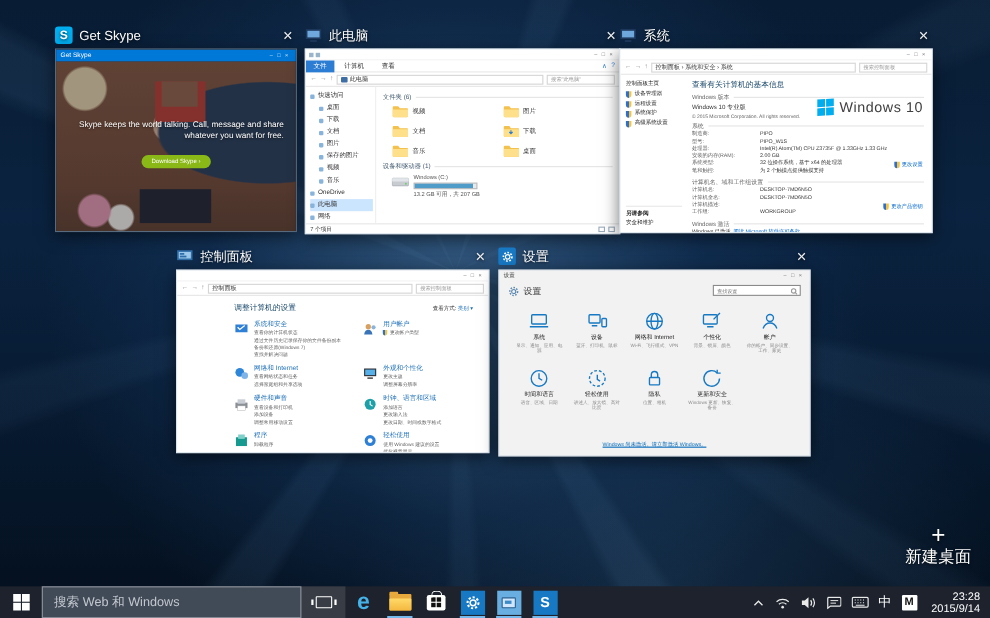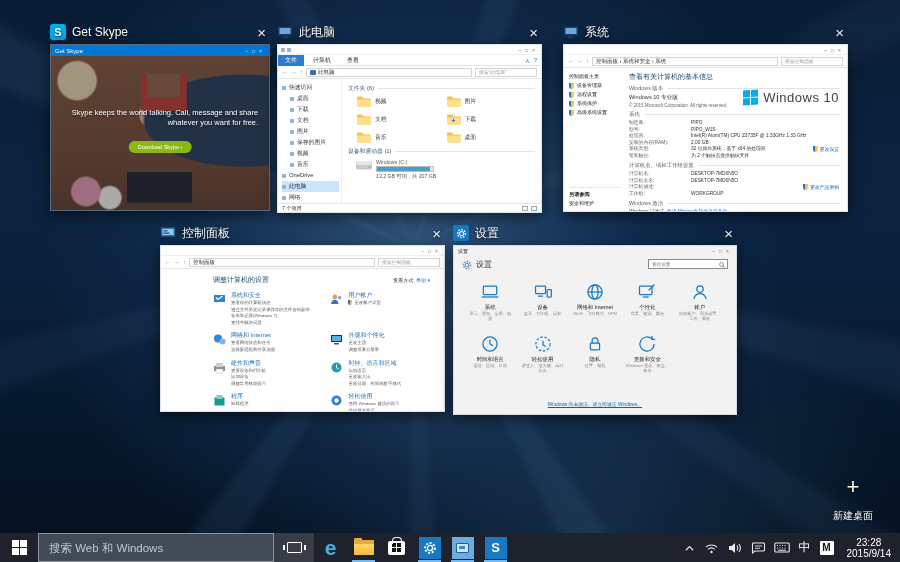--- a/index.html
+++ b/index.html
@@ -58,21 +58,21 @@
   
   .x-titlebar{height:10px;background:#fff;display:flex;align-items:center;padding:0 3px;border-bottom:1px solid #f0f0f0}
   .qat{display:flex;gap:2px}
   .qat i{width:4px;height:4px;background:#9ab4cc;display:block}
   .x-toolbar{height:13px;background:#fff;border-bottom:1px solid #e6e6e6;display:flex;align-items:center;gap:3px;padding:0 4px;font-size:6px;color:#8a8a8a}
   .addr{flex:1;height:9px;border:1px solid #d5d5d5;display:flex;align-items:center;gap:2px;padding:0 3px;font-size:5.5px;color:#333;overflow:hidden;white-space:nowrap}
   .srch{width:62px;height:9px;border:1px solid #d5d5d5;display:flex;align-items:center;padding:0 3px;font-size:4.8px;color:#9a9a9a;overflow:hidden;white-space:nowrap}
   .pc-mini{width:6px;height:5px;background:#3f6ea5;border-radius:1px;flex:none}
 
   
-  #win-thispc{left:277px;top:22px;width:265px}
+  #win-thispc{left:277px;top:22px;width:287px}
   .pc-thumb{height:169px;display:flex;flex-direction:column}
   .tabsrow{height:11px;background:#fff;border-bottom:1px solid #e2e2e2;display:flex;align-items:center;gap:2px;padding:0 0 0 0;font-size:6px;color:#333}
   .tab{padding:1px 7px}
   .tab.file{background:#2b7cd3;color:#fff}
   .tabsrow .right{margin-left:auto;display:flex;gap:4px;padding-right:4px;color:#2b7cd3}
   .pc-body{flex:1;display:flex;min-height:0}
   .pc-side{width:64px;border-right:1px solid #efefef;padding:3px 0 2px 4px;font-size:5.8px;color:#333;line-height:11px;overflow:hidden;display:flex;flex-direction:column}
   .sb-row{display:flex;align-items:center;white-space:nowrap}
   .sb-row .sb-dot{width:4px;height:4px;border-radius:1px;background:#88b4dc;margin-right:3px;flex:none}
   .sb-ind{padding-left:8px}
@@ -136,21 +136,21 @@
   .st-grid{position:absolute;left:12px;right:12px;top:36px;display:grid;grid-template-columns:repeat(5,1fr);row-gap:13px;column-gap:4px;justify-items:center}
   .st-tile{width:100%;text-align:center}
   .st-tile svg{display:block;margin:0 auto}
   .st-name{font-size:5.4px;color:#1d1d1d;margin-top:2px;line-height:6px}
   .st-desc{font-size:4.2px;color:#8a8a8a;margin:1px auto 0;line-height:5px;width:92%}
   .st-activate{position:absolute;left:0;right:0;bottom:7px;text-align:center;font-size:4.8px;color:#0067b8;text-decoration:underline}
 
   
   .newdesk{position:absolute;right:14px;top:477px;width:66px;text-align:center;color:#fff;text-shadow:0 1px 3px rgba(0,0,0,.7)}
   .newdesk .plus{font-size:22px;font-weight:100;line-height:20px}
-  .newdesk .nd-lbl{font-size:10px;margin-top:12px}
+  .newdesk .nd-lbl{font-size:15px;margin-top:0}
 
   
   .taskbar{position:absolute;left:0;right:0;bottom:0;height:29px;background:#1d222c;display:flex;align-items:stretch;z-index:40}
   .tb-start{width:38px;display:flex;align-items:center;justify-content:center}
   .winflag{display:grid;grid-template-columns:7px 7px;grid-template-rows:7px 7px;gap:1px}
   .winflag i{background:#fff;display:block}
   .tb-search{width:236px;background:#414a57;border:1px solid #8d939c;display:flex;align-items:center}
   .tb-search input{width:100%;height:100%;background:transparent;border:none;outline:none;font-size:11.5px;color:#e3e6ea;padding-left:10px;font-family:inherit}
   .tb-search input::placeholder{color:#c3c8cf}
   .tb-btn{width:33px;display:flex;align-items:center;justify-content:center;position:relative}
@@ -172,21 +172,21 @@
   .tile22{width:22px;height:22px;display:flex;align-items:center;justify-content:center}
   .tile22.blue{background:#1779c4}
   .tile22.lblue{background:#69aee0}
   .cp-scr{width:13px;height:10px;background:#cfe8ff;border:1px solid #2b5e8e;border-radius:1px;position:relative}
   .cp-scr::after{content:"";position:absolute;left:2px;top:2px;width:6px;height:3px;background:#3c8ac8}
   .sk-s{color:#fff;font-weight:bold;font-size:13px}
   .tray{margin-left:auto;display:flex;align-items:center;gap:9px;padding-right:5px}
   .tray svg{display:block}
   .ime{color:#fff;font-size:12px}
   .imebadge{width:14px;height:14px;background:#fff;color:#111;font-size:10px;font-weight:bold;display:flex;align-items:center;justify-content:center;border-radius:1px}
-  .clock{text-align:center;color:#fff;font-size:10px;line-height:11px;padding:0 4px}
+  .clock{text-align:right;color:#fff;font-size:10px;line-height:11px;padding:0 4px}
 </style>
 </head>
 <body>
 
 <div id="stage">
   <div class="wallpaper"></div>
   <div class="dim"></div>
 
   <div class="tv-win" id="win-skype">
     <div class="tv-label">

